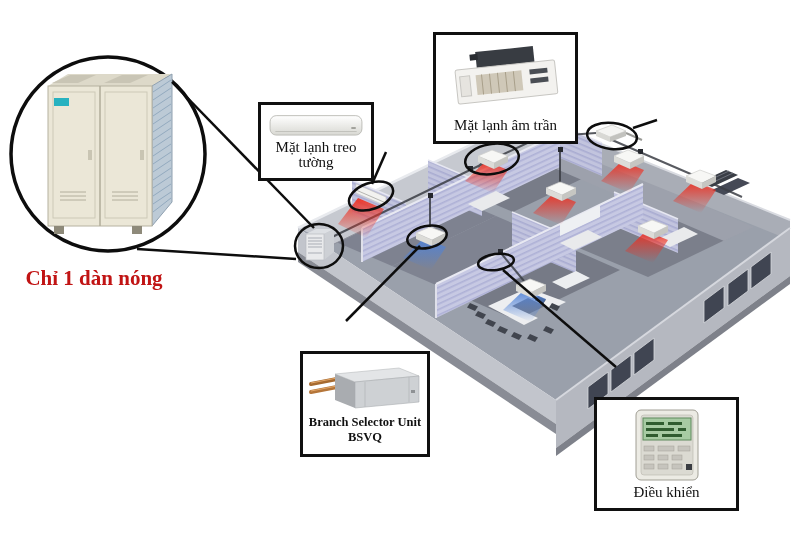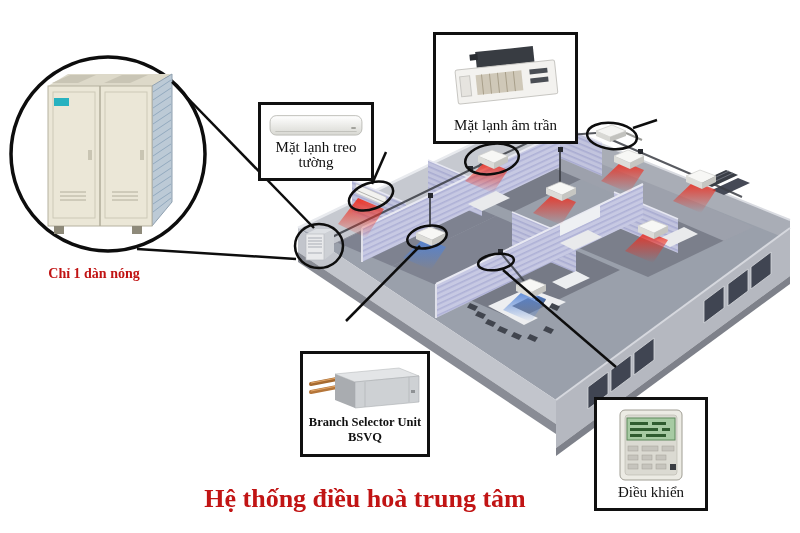--- a/index.html
+++ b/index.html
@@ -10,23 +10,23 @@
         display:flex;flex-direction:column;align-items:center;justify-content:flex-start;margin-top:29px;}
   .cbox .lbl{font-size:15px;color:#111;text-align:center;line-height:1.05;margin-top:auto;margin-bottom:7px;
              font-family:"Liberation Serif","DejaVu Serif",serif;}
   .cbox svg{display:block;}
   #box-wall{left:258px;top:73px;width:116px;height:79px;}
   #box-cassette{left:433px;top:3px;width:145px;height:112px;}
   #box-duct{left:655px;top:28px;width:140px;height:102px;}
   #box-bsvq{left:300px;top:322px;width:130px;height:106px;}
   #box-bsvq .lbl{font-family:Liberation Serif, serif;font-weight:bold;font-size:12.5px;
                  line-height:1.25;margin-bottom:8px;}
-  #box-ctrl{left:594px;top:368px;width:114px;height:114px;}
+  #box-ctrl{left:594px;top:368px;width:145px;height:114px;}
   #caption-red{position:absolute;z-index:2;left:8px;top:266px;width:172px;text-align:center;
-               font-weight:bold;font-size:14px;line-height:1.2;color:#c11414;}
+               font-weight:bold;font-size:21px;line-height:1.2;color:#c11414;}
   #main-title{position:absolute;z-index:2;left:170px;top:484px;width:390px;text-align:center;
               font-weight:bold;font-size:26px;color:#c11414;}
   .pad-top-sm{margin-top:8px;}
 </style>
 </head>
 <body>
 
 <div id="stage">
 
 <svg id="scene" width="800" height="533" viewBox="0 0 800 533">
@@ -312,15 +312,14 @@
     </g>
     <rect x="58" y="56" width="6" height="6" fill="#3a3d42"></rect>
   </svg>
   <div class="lbl">Điều khiển</div>
 </div>
 
 <div id="caption-red">
   <div>Chỉ 1 dàn nóng</div>
 </div>
 
-<div id="main-title">Hệ thống điều hoà trung tâm</div>
 
 </div>
 
 </body></html>

